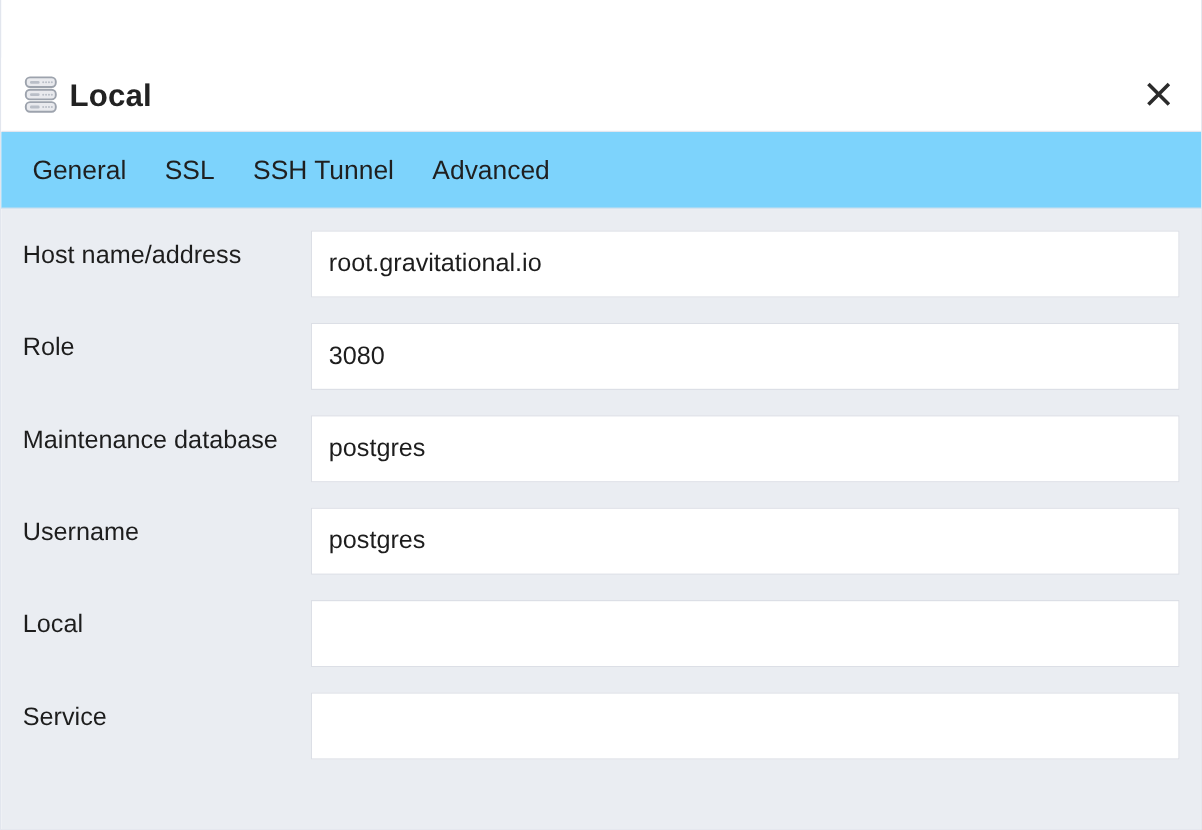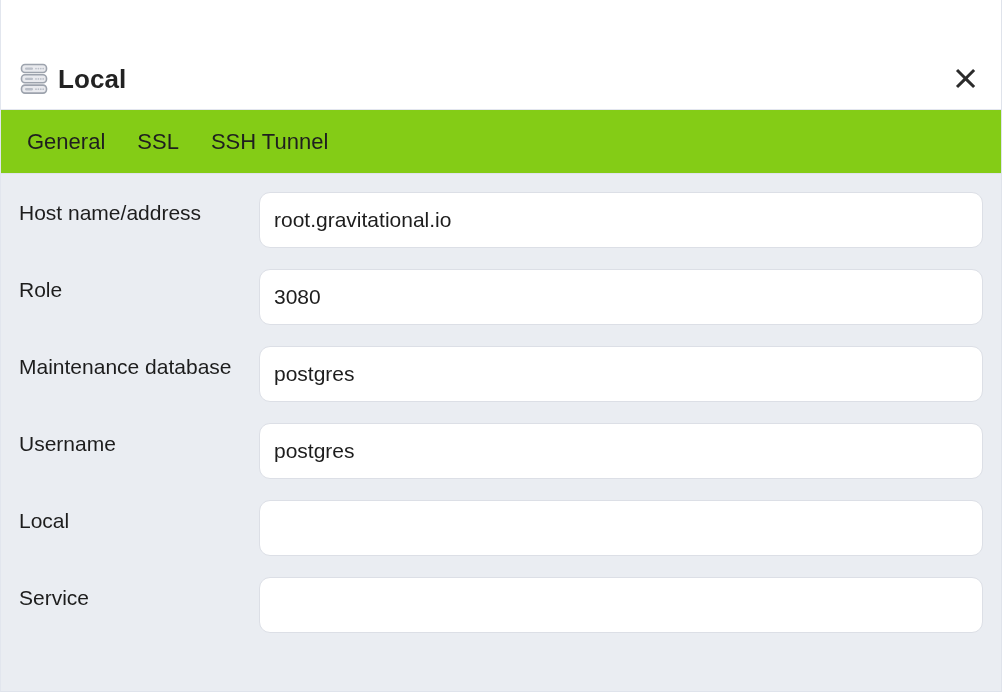--- a/index.html
+++ b/index.html
@@ -74,21 +74,21 @@
     font-size: 25px;
     font-weight: 700;
     line-height: 1;
   }
   .close-btn svg { display: block; }
 
   
   .tabbar {
     height: 64px;
     flex: 0 0 64px;
-    background: #84cc16;
+    background: #7dd3fc;
     border-bottom: 1px solid #dfe3ec;
     display: flex;
     align-items: stretch;
     padding-left: 20px;
     gap: 0;
   }
   .tab {
     position: relative;
     display: flex;
     align-items: center;
@@ -138,21 +138,21 @@
     word-wrap: break-word;
   }
   .field-label.two-line {
     line-height: 41px;
   }
   .field-input {
     flex: 1 1 auto;
     height: 56px;
     background: #ffffff;
     border: 1px solid #dcdfe6;
-    border-radius: 11px;
+    border-radius: 0;
     font-family: inherit;
     font-size: 21px;
     color: #1d1d1d;
     padding: 0 14px;
     outline: none;
     min-width: 0;
   }
   .field-input::placeholder { color: #9aa0a8; }
 </style>
 </head>
@@ -194,20 +194,21 @@
       <svg width="22" height="22" viewBox="0 0 22 22" xmlns="http://www.w3.org/2000/svg" aria-hidden="true">
         <path d="M3.2 2 L11 9.8 L18.8 2 L21 4.2 L13.2 12 L21 19.8 L18.8 22 L11 14.2 L3.2 22 L1 19.8 L8.8 12 L1 4.2 Z" transform="translate(0,-1) scale(0.96)" fill="#2b2b2b"></path>
       </svg>
     </button>
   </div>
 
   <div class="tabbar">
     <button class="tab">General</button>
     <button class="tab">SSL</button>
     <button class="tab">SSH Tunnel</button>
+    <button class="tab">Advanced</button>
   </div>
 
   <div class="form-body">
 
     <div class="field-row">
       <div class="field-label two-line">Host name/address</div>
       <input class="field-input" type="text" value="root.gravitational.io" style="">
     </div>
 
     <div class="field-row">

